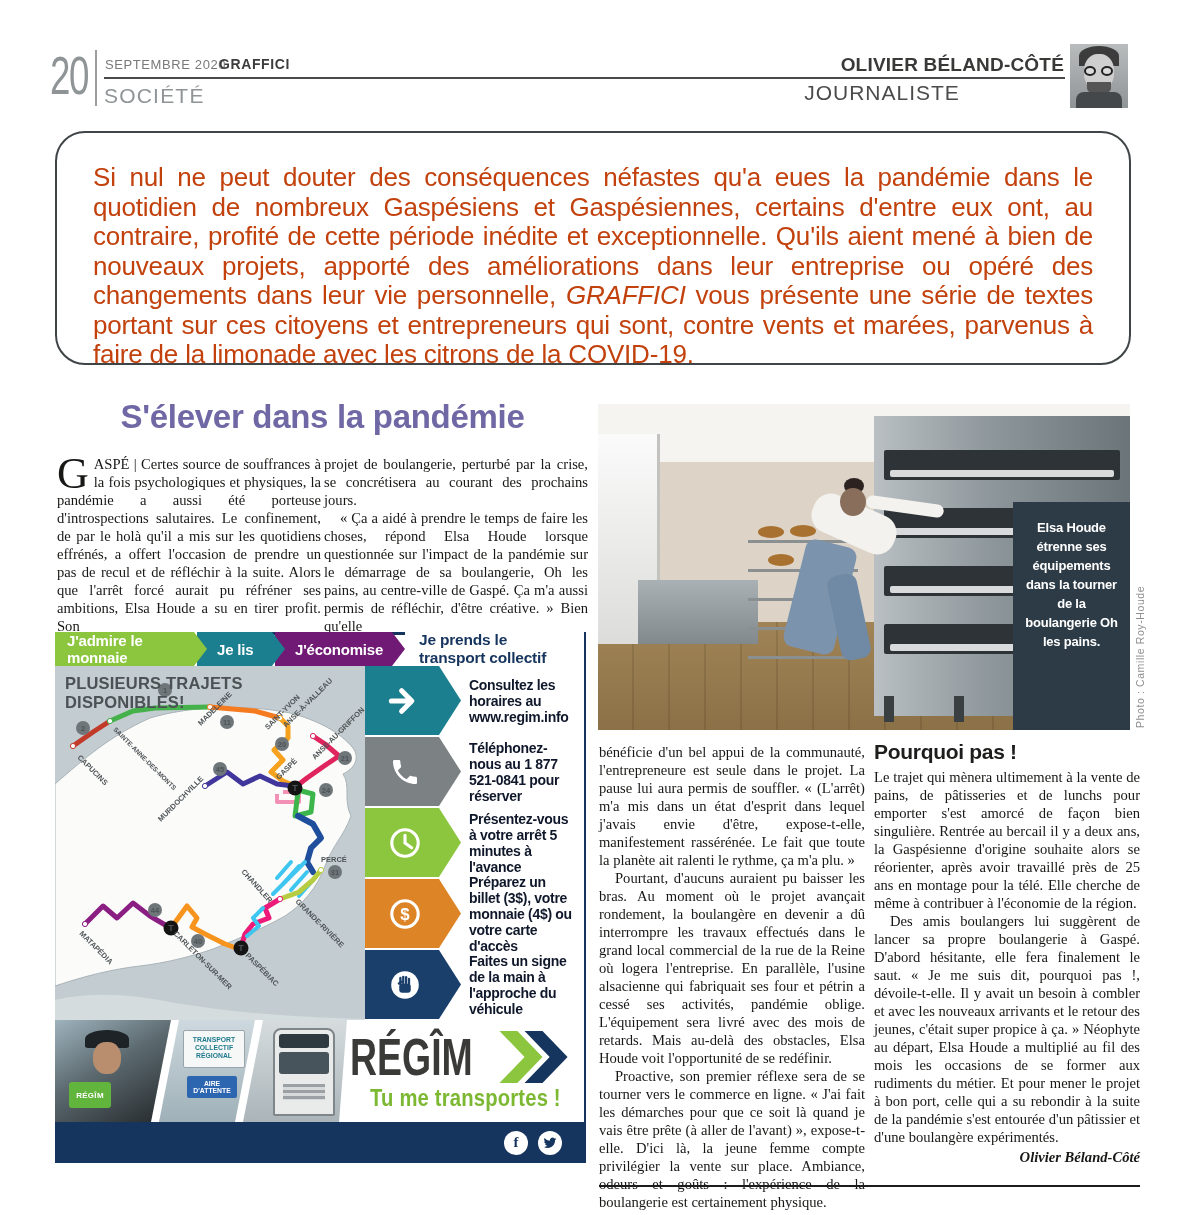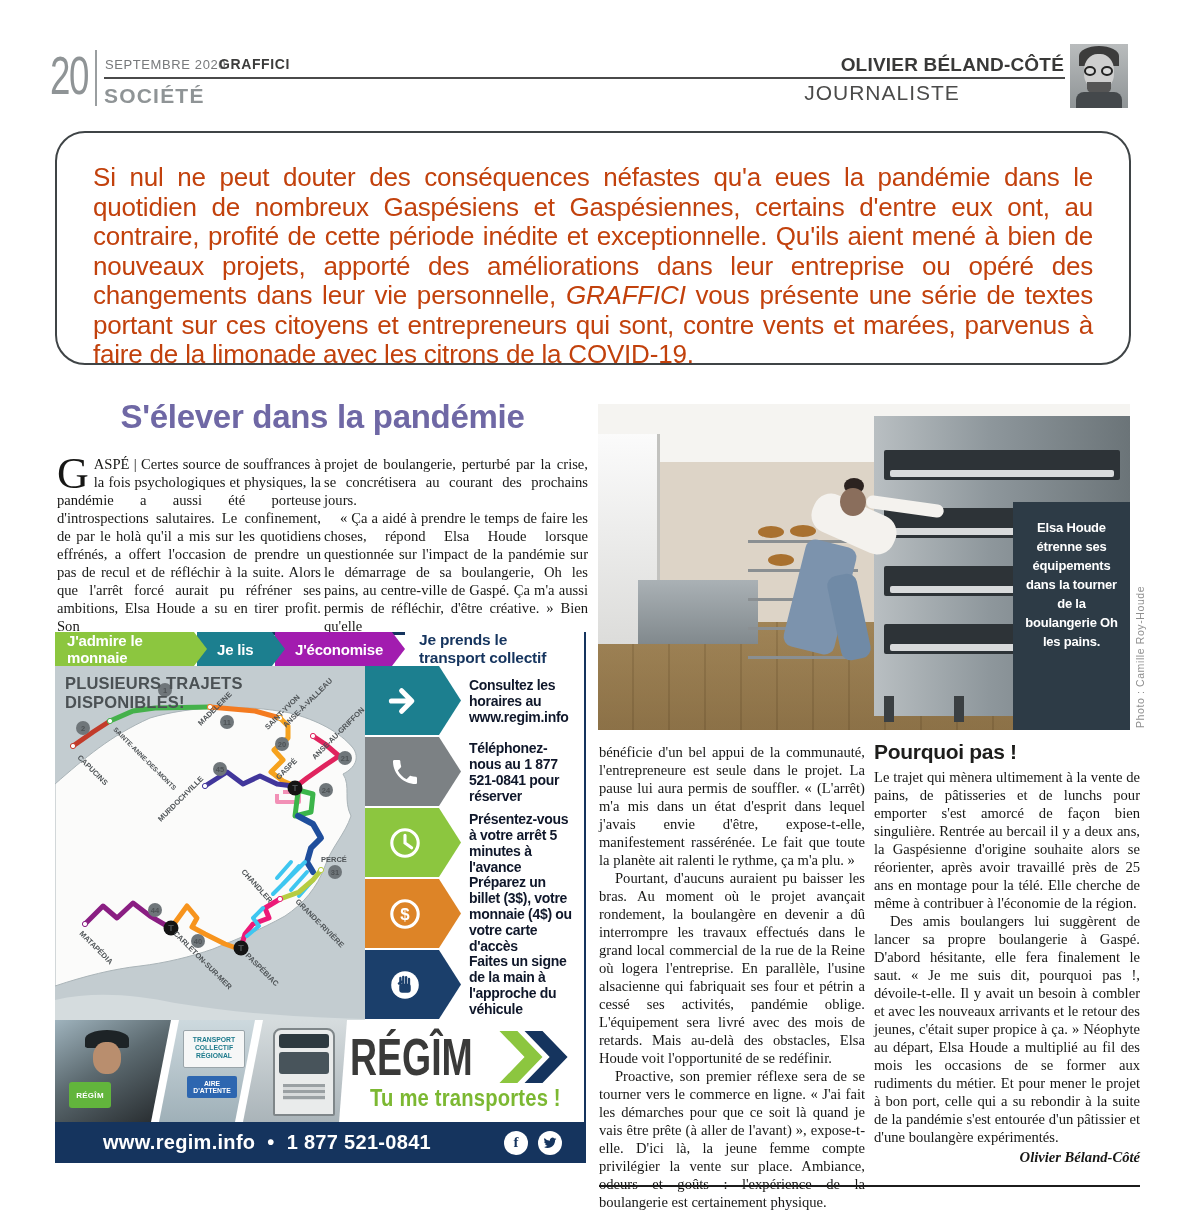--- a/index.html
+++ b/index.html
@@ -9,21 +9,21 @@
     margin:0 auto; overflow:hidden;
     font-family:"Liberation Sans", sans-serif;
   }
   
   .pagenum { position:absolute; left:50px; top:44px; font-size:54px; font-weight:400;
     color:#8f9496; transform:scaleX(0.68); transform-origin:left top; letter-spacing:-2px; }
   .hdr-vline { position:absolute; left:95px; top:50px; width:2px; height:56px; background:#9a9ea0; }
   .hdr-date { position:absolute; left:105px; top:57px; font-size:13px; color:#77797b; letter-spacing:0.6px; }
   .hdr-pub  { position:absolute; left:219px; top:56px; font-size:14px; color:#3d3d3c; font-weight:bold; letter-spacing:0.6px; }
   .hdr-line { position:absolute; left:104px; top:77px; width:961px; height:2px; background:#4a4a4a; }
-  .hdr-section { position:absolute; left:104px; top:84px; font-size:21px; font-weight:bold; color:#8f9496; letter-spacing:1.2px; }
+  .hdr-section { position:absolute; left:104px; top:84px; font-size:21px; font-weight:normal; color:#8f9496; letter-spacing:1.2px; }
   .hdr-jname { position:absolute; left:700px; top:54px; width:364px; text-align:right; font-size:19px; font-weight:bold; color:#393938; letter-spacing:0.2px; }
   .hdr-jrole { position:absolute; left:700px; top:81px; width:364px; text-align:center; font-size:21px; color:#4b4b4a; letter-spacing:1px; }
   .hdr-photo { position:absolute; left:1070px; top:44px; width:58px; height:64px;
     background:linear-gradient(#b9bcbd,#8f9496); overflow:hidden; }
   .hp-hair { position:absolute; left:9px; top:2px; width:40px; height:20px; background:#3c3c3c; border-radius:50% 50% 0 0; }
   .hp-face { position:absolute; left:14px; top:10px; width:30px; height:36px; background:#cfcfcf; border-radius:45%; }
   .hp-glassL,.hp-glassR { position:absolute; top:22px; width:12px; height:10px; border:2px solid #222; border-radius:50%; background:rgba(255,255,255,.25); }
   .hp-glassL{ left:14px; } .hp-glassR{ left:31px; }
   .hp-beard { position:absolute; left:17px; top:38px; width:24px; height:12px; background:#555; border-radius:0 0 45% 45%; }
   .hp-shirt { position:absolute; left:6px; top:48px; width:46px; height:16px; background:#44484b; border-radius:8px 8px 0 0; }
@@ -89,21 +89,21 @@
   
   .ad { position:absolute; left:55px; top:632px; width:531px; height:531px; background:#ffffff;
     border-right:2px solid #15345e; }
   .ad-topline { position:absolute; left:148px; top:0; right:0; height:3px; background:#15345e; }
   .tabs { position:absolute; left:0; top:0; width:100%; height:34px; display:flex; }
   .tab { height:34px; display:flex; align-items:center; padding:0 18px 0 12px; font-weight:bold;
     font-size:15px; color:#fff; letter-spacing:-0.2px;
     clip-path:polygon(0 0, calc(100% - 13px) 0, 100% 50%, calc(100% - 13px) 100%, 0 100%); }
   .tab-1 { background:#8cc63f; width:152px; z-index:4; }
   .tab-2 { background:#1c7f8f; width:88px;  z-index:3; margin-left:-10px; padding-left:20px; }
-  .tab-3 { background:#a21caf; width:130px; z-index:2; margin-left:-10px; padding-left:20px; }
+  .tab-3 { background:#701a75; width:130px; z-index:2; margin-left:-10px; padding-left:20px; }
   .tab-4 { background:#ffffff; color:#15345e; flex:1; z-index:1; clip-path:none; padding-left:14px; font-size:15.5px; }
   .map { position:absolute; left:0; top:34px; width:310px; height:354px; background:#c3ccd0; overflow:hidden; }
   .map-title { position:absolute; left:10px; top:8px; font-size:16.5px; font-weight:bold;
     color:#4b5154; letter-spacing:0.2px; z-index:5; }
   .map svg { position:absolute; left:0; top:0; }
   .map text { font-family:"Liberation Sans", sans-serif; font-weight:bold; fill:#4e5356; }
 
   .steps { position:absolute; left:310px; top:34px; width:219px; height:354px; background:#fff; }
   .step { display:flex; align-items:center; height:69px; margin-bottom:2px; }
   .step-arrow { width:96px; height:69px; flex:0 0 96px; display:flex; align-items:center; justify-content:center;
@@ -418,25 +418,20 @@
         <div class="adlogo-name">RÉGÎM</div>
         <svg class="adlogo-chev" width="86" height="52" viewBox="0 0 86 58">
           <polygon points="0,0 20,0 48,29 20,58 0,58 28,29" fill="#8cc63f"></polygon>
           <polygon points="28,0 48,0 76,29 48,58 28,58 56,29" fill="#15345e"></polygon>
         </svg>
       </div>
       <div class="adlogo-tag">Tu me transportes !</div>
     </div>
 
     <div class="adbar">
-      <div class="adbar-text">
-        <span>www.regim.info</span>
-        <span>•</span>
-        <span>1 877 521-0841</span>
-      </div>
       <div class="adbar-icons">
         <div class="soc">
             <span class="f">f</span>
           </div>
         <div class="soc">
           <svg width="14" height="14" viewBox="0 0 24 24">
               <path fill="#15345e" d="M23 4.9c-.8.36-1.7.6-2.6.72a4.5 4.5 0 0 0 2-2.5c-.9.53-1.9.9-2.9 1.1a4.5 4.5 0 0 0-7.7 4.1A12.8 12.8 0 0 1 2.5 3.6a4.5 4.5 0 0 0 1.4 6 4.4 4.4 0 0 1-2-.56v.06a4.5 4.5 0 0 0 3.6 4.4 4.5 4.5 0 0 1-2 .08 4.5 4.5 0 0 0 4.2 3.1A9 9 0 0 1 1 18.6a12.7 12.7 0 0 0 6.9 2c8.3 0 12.8-6.9 12.8-12.8v-.6c.9-.63 1.6-1.4 2.3-2.3z"></path>
             </svg>
         </div>
       </div>

